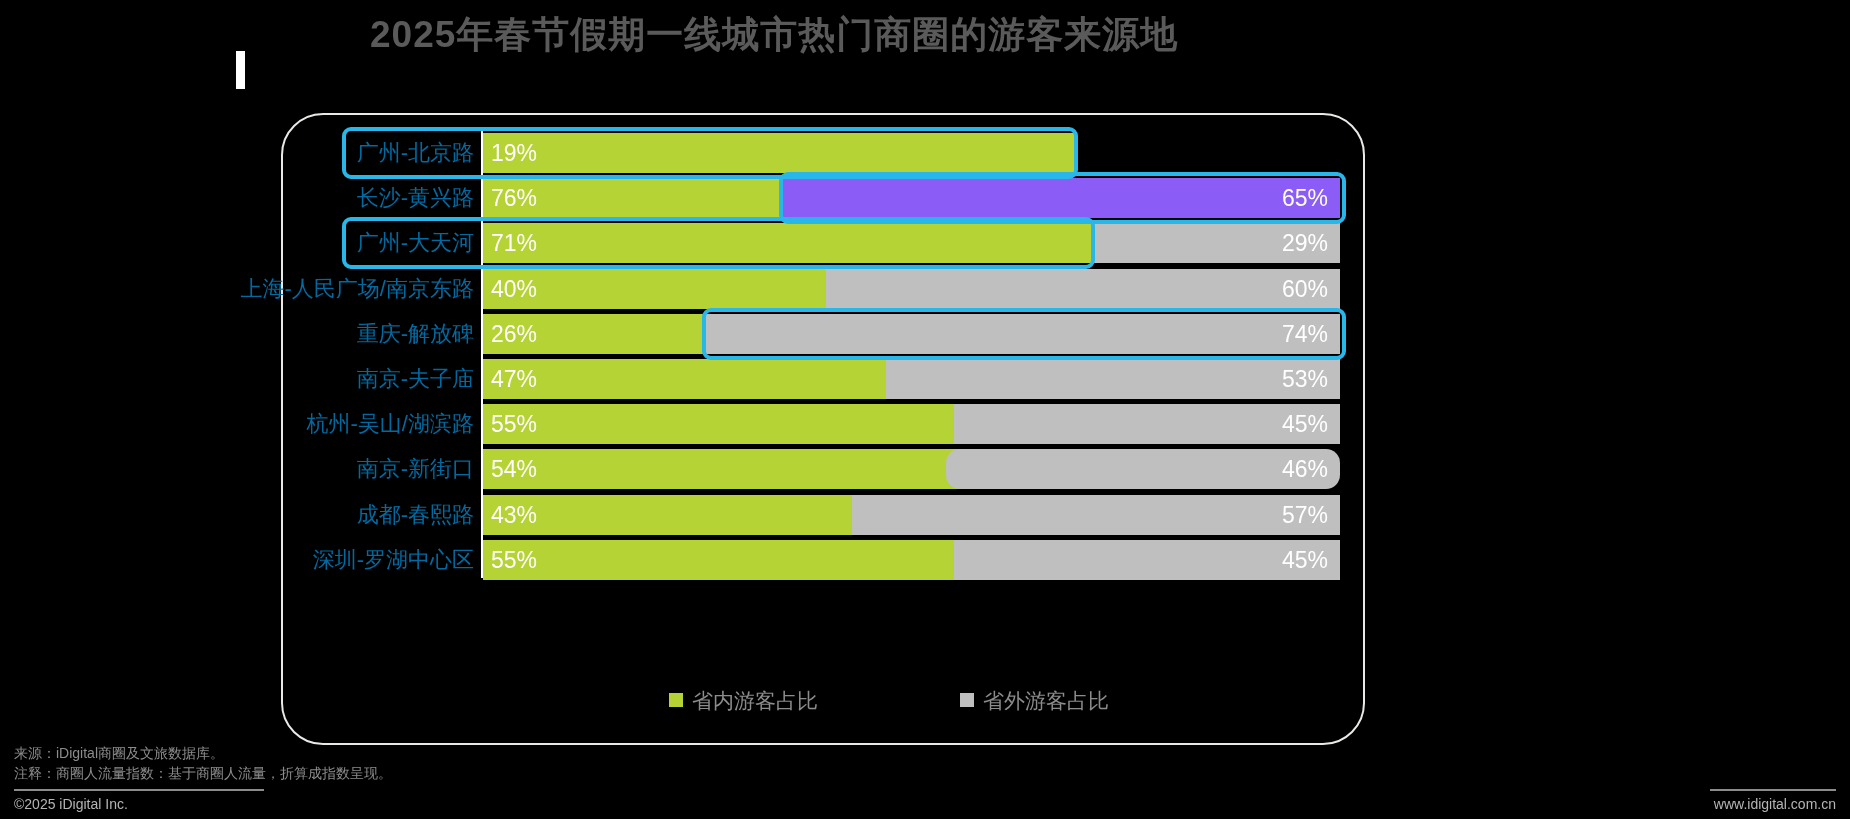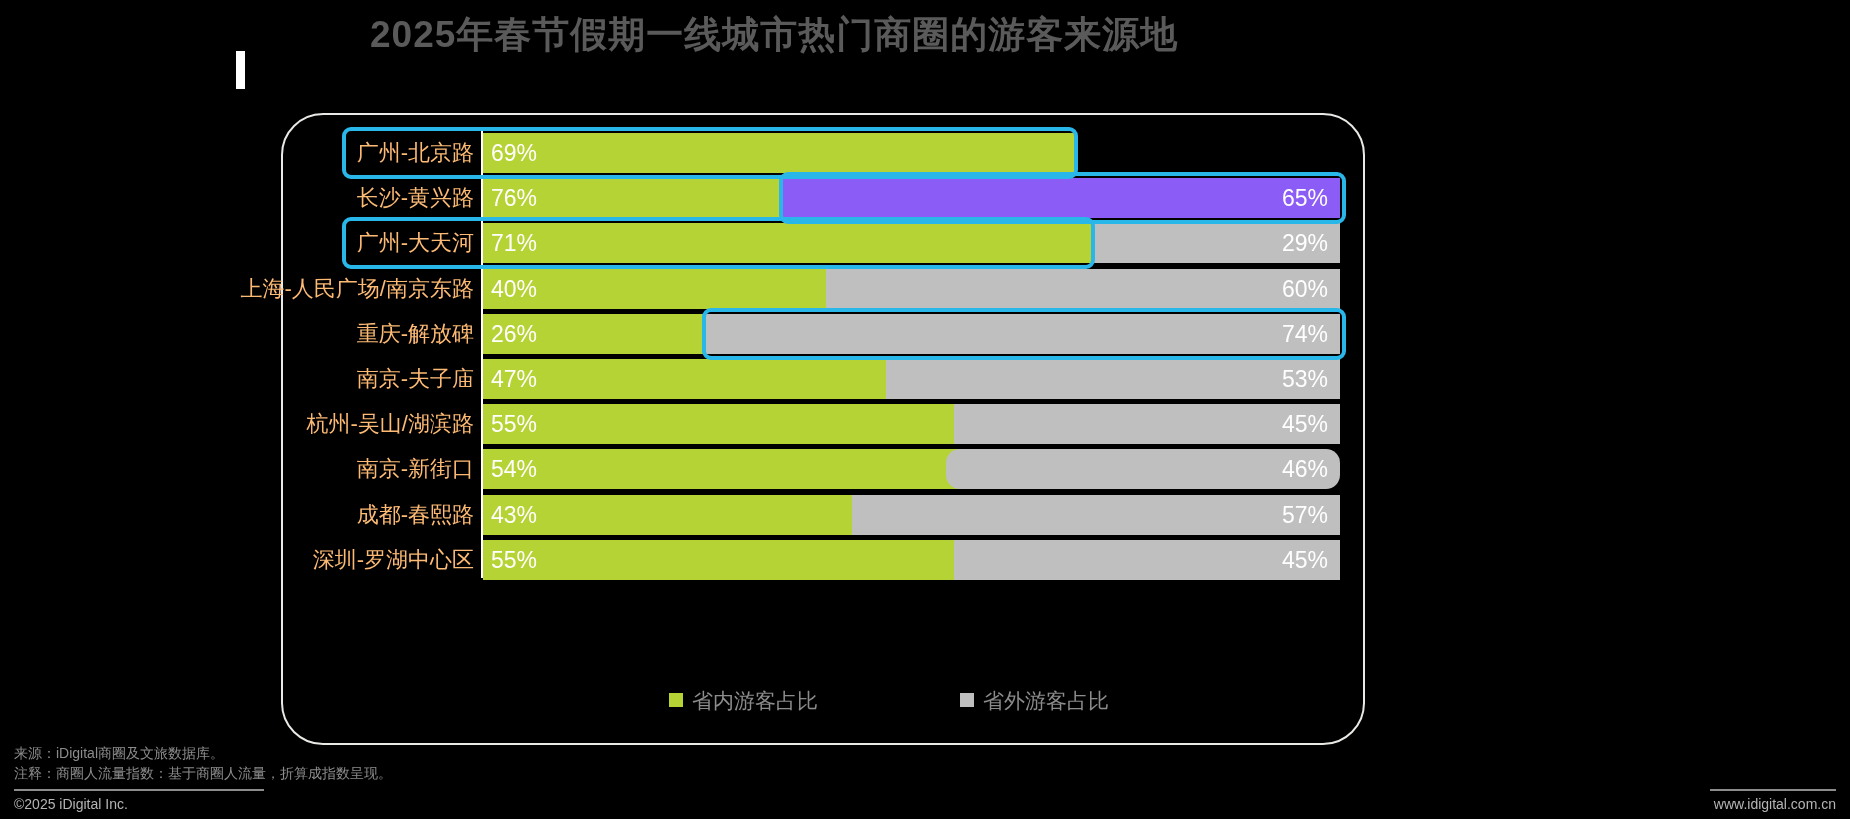--- a/index.html
+++ b/index.html
@@ -57,21 +57,21 @@
     position: absolute;
     left: 0; height: 40px;
   }
   .row-label {
     position: absolute;
     right: 1376px;            
     top: 0;
     height: 40px;
     line-height: 40px;
     font-size: 22px;
-    color: #fdba74;
+    color: #0369a1;
     white-space: nowrap;
     text-align: right;
   }
   .bar-wrap {
     position: absolute;
     left: 483px; top: 0;
     width: 857px; height: 40px;
   }
   .bar-green {
     position: absolute; left: 0; top: 0; height: 40px;
@@ -157,21 +157,21 @@
 
   <div class="card"></div>
 
   <div class="plot">
     <div class="axis-line"></div>
     <div id="rows">
         <div class="row" style="top: 133px; width: 1850px;">
           <div class="row-label">广州-北京路</div>
           <div class="bar-wrap">
             <div class="bar-green" style="width: 591.33px; background: rgb(181, 211, 53);">
-              <span class="val-left">69%</span>
+              <span class="val-left">19%</span>
             </div>
           </div>
         </div>
         <div class="row" style="top: 178.2px; width: 1850px;">
           <div class="row-label">长沙-黄兴路</div>
           <div class="bar-wrap">
             <div class="bar-green" style="width: 299.95px; background: rgb(181, 211, 53);">
               <span class="val-left">76%</span>
             </div>
             <div class="bar-gray" style="width: 557.05px; background: #8b5cf6;">

